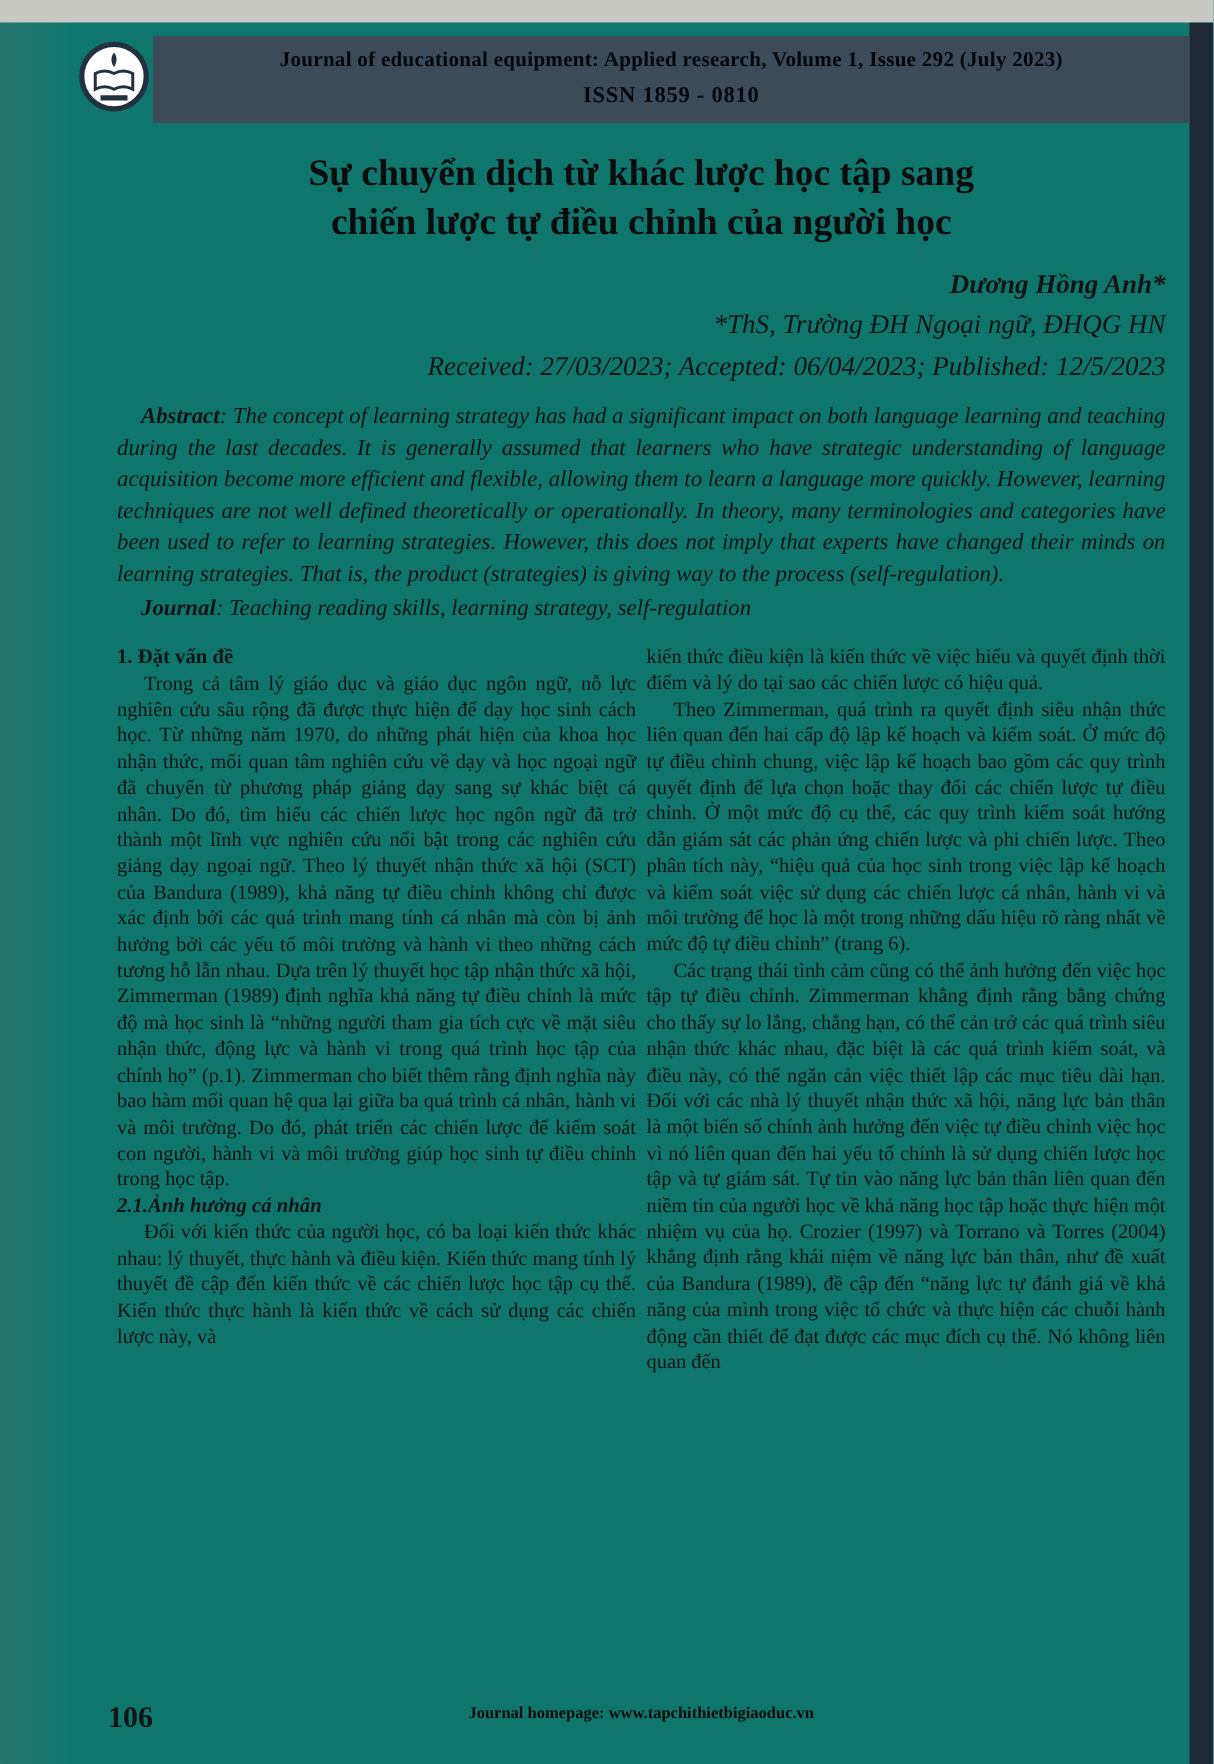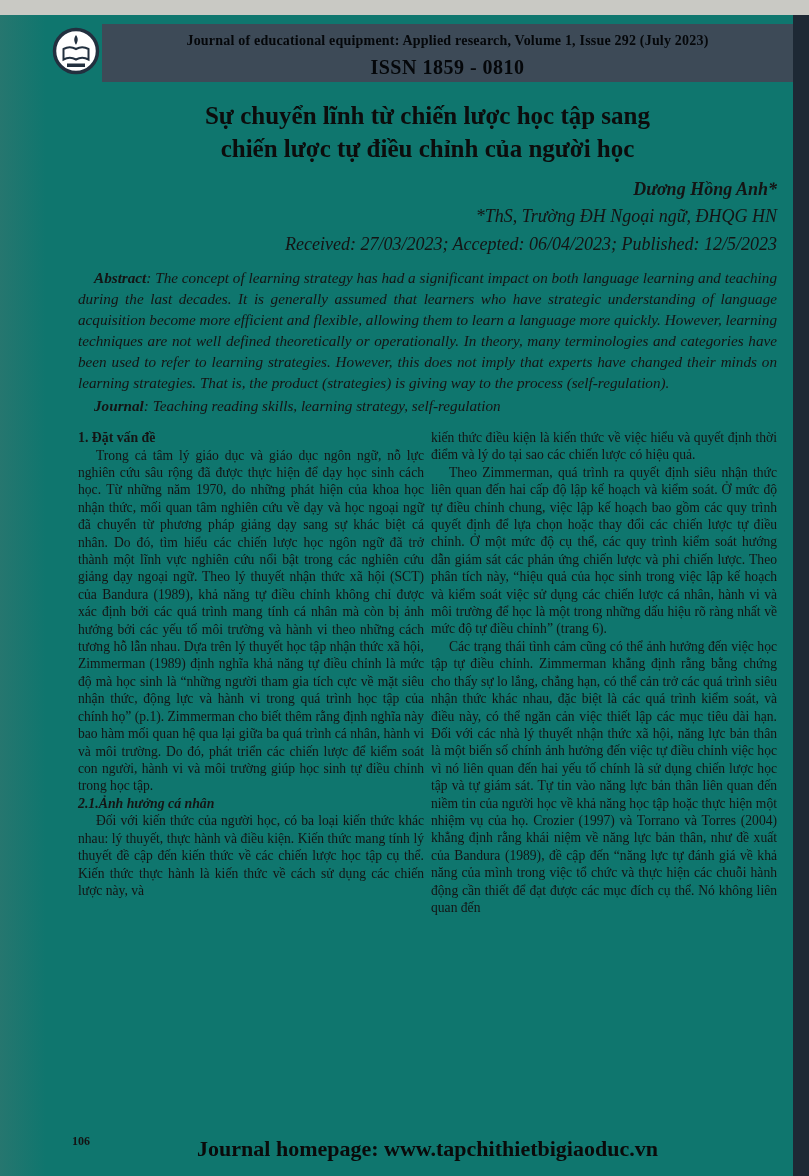--- a/index.html
+++ b/index.html
@@ -20,21 +20,21 @@
   .logo {
     position:absolute; left:52px; top:12px; width:48px; height:48px;
   }
   .header-bar {
     position:absolute; left:102px; top:9px; width:691px; height:58px;
     background:var(--header_bg, #3d4a57);
     text-align:center; color:#05070a; font-weight:bold;
     padding-top:9px;
   }
   .header-bar .hl1 { font-size:14px; letter-spacing:0.2px; }
-  .header-bar .hl2 { font-size:20px; margin-top:7px; letter-spacing:0.5px; }
+  .header-bar .hl2 { font-size:15px; margin-top:7px; letter-spacing:0.5px; }
   .content { position:absolute; left:78px; top:84px; width:699px; }
   .title {
     text-align:center; font-size:25px; line-height:33px; font-weight:bold;
     color:#0c0c0c;
   }
   .title span { display:block; }
   .byline { text-align:right; font-size:18px; }
   .author { margin-top:14px; font-weight:bold; font-style:italic; }
   .affil  { margin-top:6px;  font-style:italic; }
   .dates  { margin-top:7px;  font-style:italic; }
@@ -47,25 +47,25 @@
     margin-top:2px; font-style:italic; font-size:15.2px; line-height:21px;
     text-indent:16px;
   }
   .cols { display:flex; gap:7px; margin-top:13px; }
   .col { flex:1; font-size:13.6px; line-height:17.4px; text-align:justify; }
   .col p { text-indent:18px; }
   .col p.no-indent { text-indent:0; }
   .col h3 { font-size:13.8px; line-height:17.6px; font-weight:bold; }
   .col h4 { font-size:13.8px; line-height:17.6px; font-weight:bold; font-style:italic; }
   .page-number {
-    position:absolute; left:72px; top:1119px; font-weight:bold; font-size:12px;
+    position:absolute; left:72px; top:1119px; font-weight:bold; font-size:20px;
   }
   .homepage {
     position:absolute; left:78px; width:699px; top:1121px; text-align:center;
-    font-weight:bold; font-size:22px; color:#0a0a0a;
+    font-weight:bold; font-size:11px; color:#0a0a0a;
   }
 </style>
 </head>
 <body>
 
 <div class="page">
 
   <div class="left-shade"></div>
   <div class="edge-stripe"></div>
 
@@ -79,21 +79,21 @@
   </div>
 
   <div class="header-bar">
     <div class="hl1">Journal of educational equipment: Applied research, Volume 1, Issue 292 (July 2023)</div>
     <div class="hl2">ISSN 1859 - 0810</div>
   </div>
 
   <div class="content">
 
     <h1 class="title">
-      <span>Sự chuyển lĩnh từ chiến lược học tập sang</span>
+      <span>Sự chuyển dịch từ khác lược học tập sang</span>
       <span>chiến lược tự điều chỉnh của người học</span>
     </h1>
 
     <div class="byline author">Dương Hồng Anh*</div>
     <div class="byline affil">*ThS, Trường ĐH Ngoại ngữ, ĐHQG HN</div>
     <div class="byline dates">Received: 27/03/2023; Accepted: 06/04/2023; Published: 12/5/2023</div>
 
     <p class="abstract"><span class="lbl">Abstract</span><span>: The concept of learning strategy has had a significant impact on both language learning and teaching during the last decades. It is generally assumed that learners who have strategic understanding of language acquisition become more efficient and flexible, allowing them to learn a language more quickly. However, learning techniques are not well defined theoretically or operationally. In theory, many terminologies and categories have been used to refer to learning strategies.  However, this does not imply that experts have changed their minds on learning strategies. That is, the product (strategies) is giving way to the process (self-regulation).</span></p>
 
     <p class="keywords"><span class="lbl">Journal</span><span>: Teaching reading skills, learning strategy, self-regulation</span></p>

